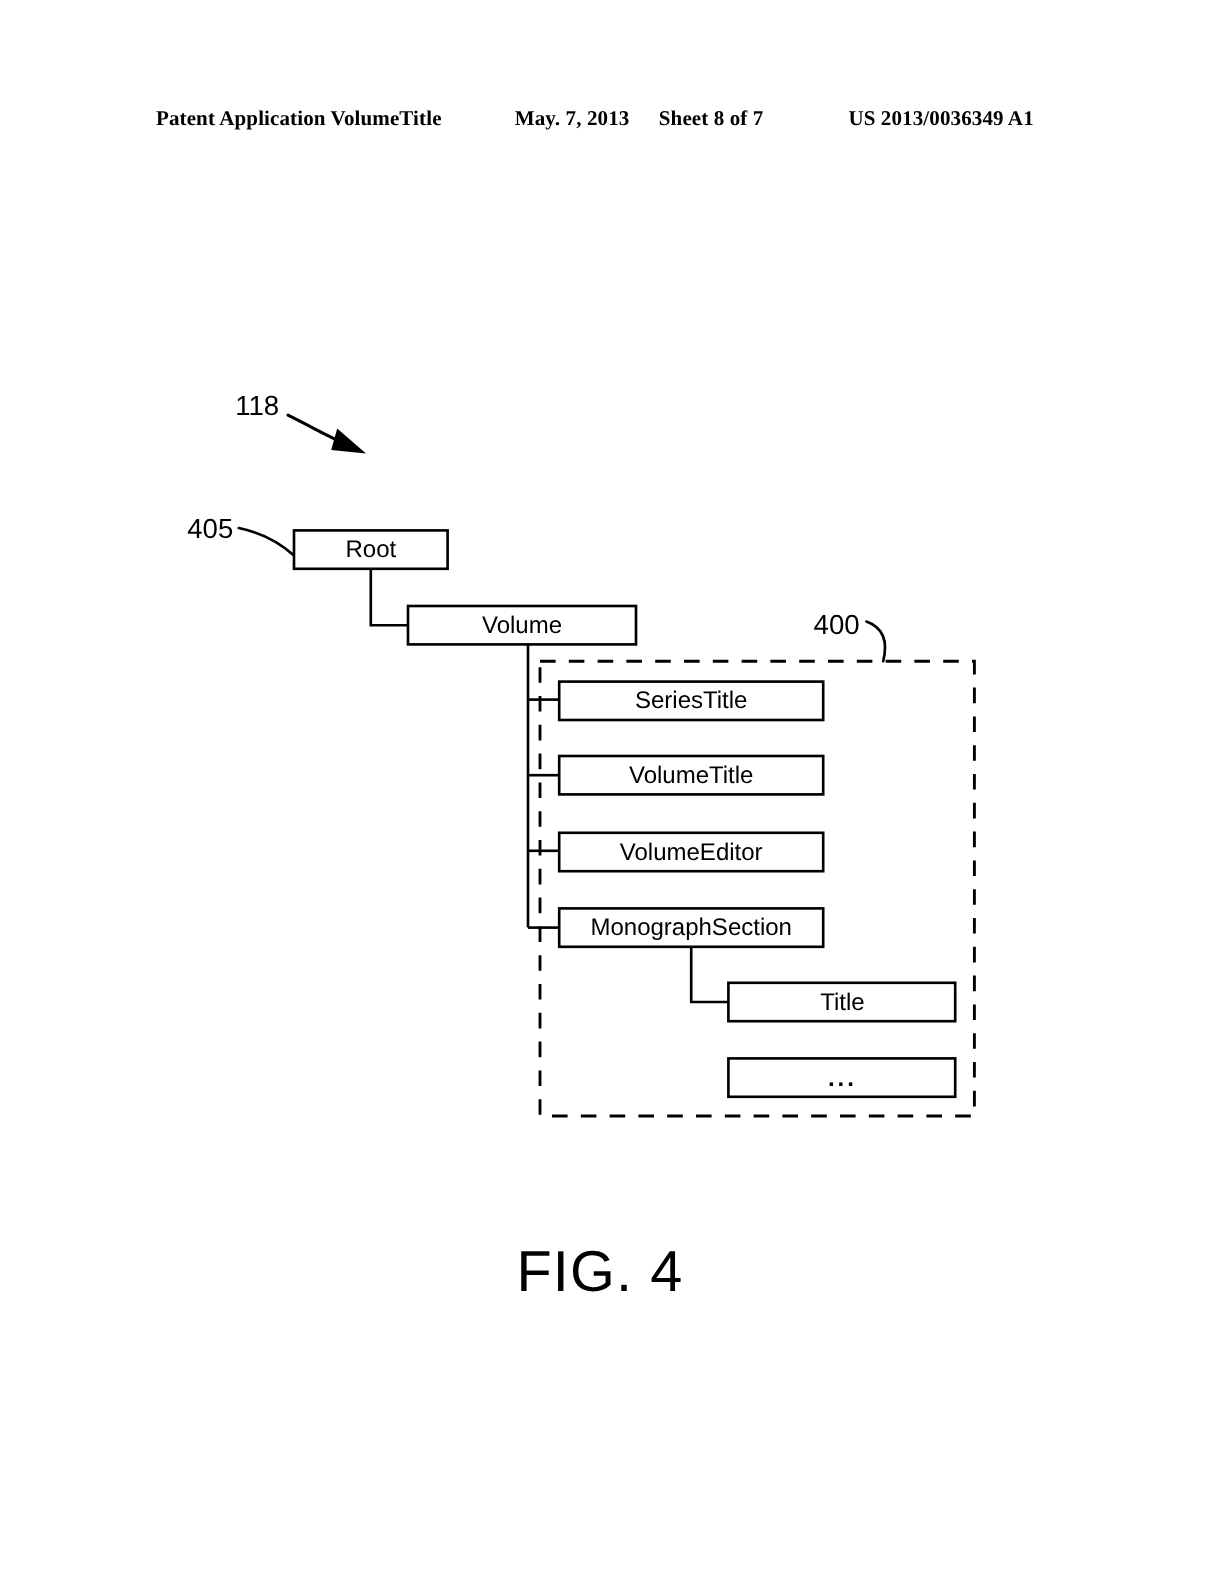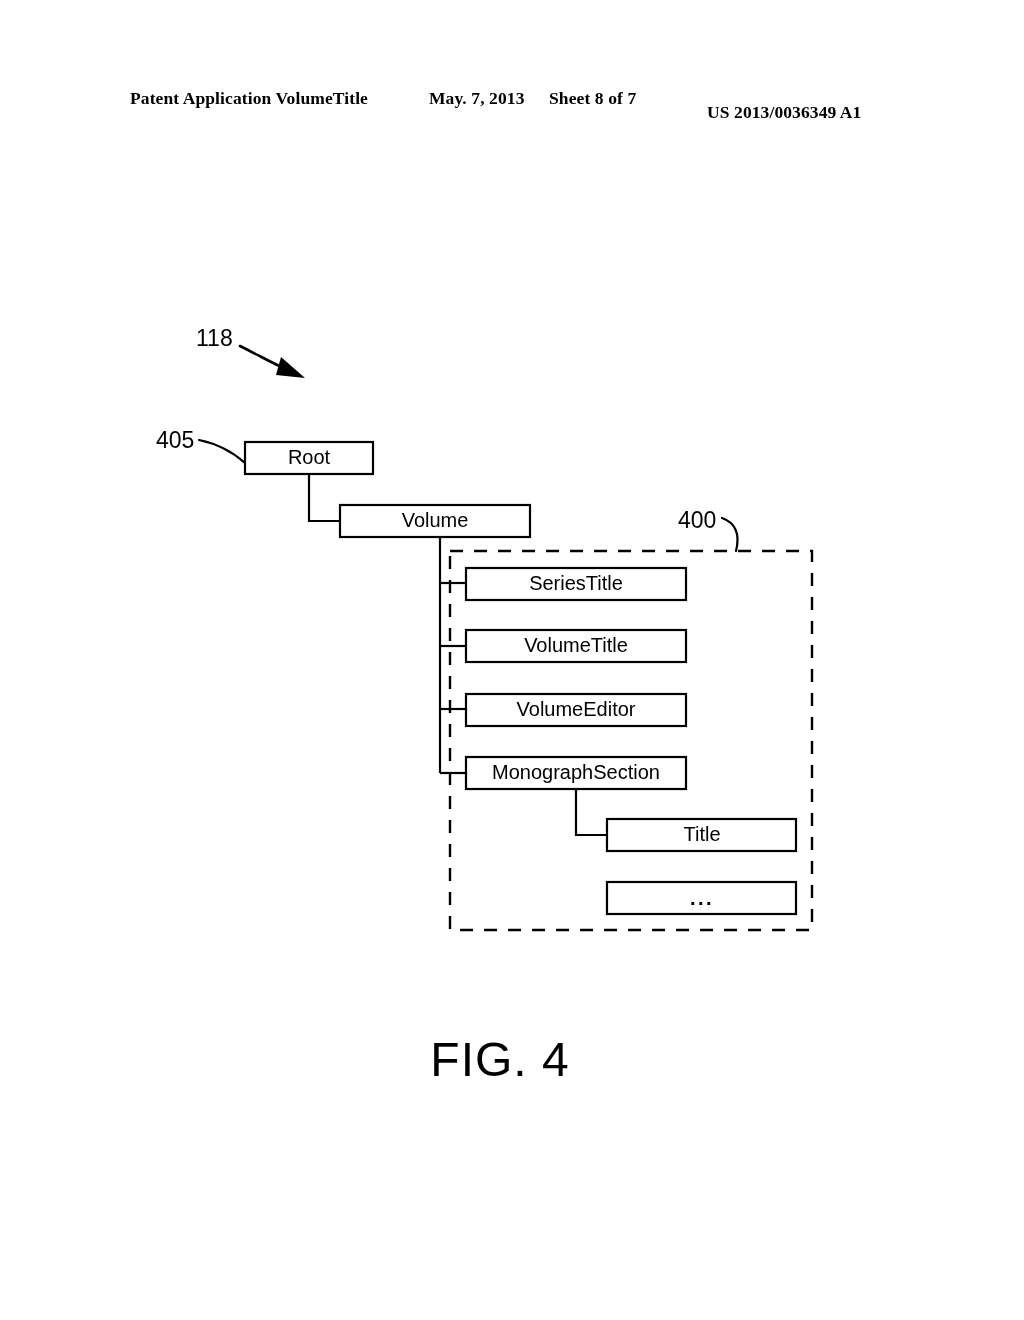--- a/index.html
+++ b/index.html
@@ -28,21 +28,21 @@
     align-items: baseline;
     font-family: "Liberation Serif", serif;
     font-weight: bold;
     font-size: 17.5px;
     letter-spacing: 0.1px;
     white-space: nowrap;
   }
   #patent-header .hdr-pub    { position: absolute; left: 130px; }
   #patent-header .hdr-date   { position: absolute; left: 429px; }
   #patent-header .hdr-sheet  { position: absolute; left: 549px; }
-  #patent-header .hdr-number { position: absolute; left: 707px; margin-top: 14px; }
+  #patent-header .hdr-number { position: absolute; left: 707px; }
 
   
   #figure-area {
     position: absolute;
     top: 17px;
     left: 0;
     width: 1024px;
     height: 1320px;
   }
   #figure-svg {

